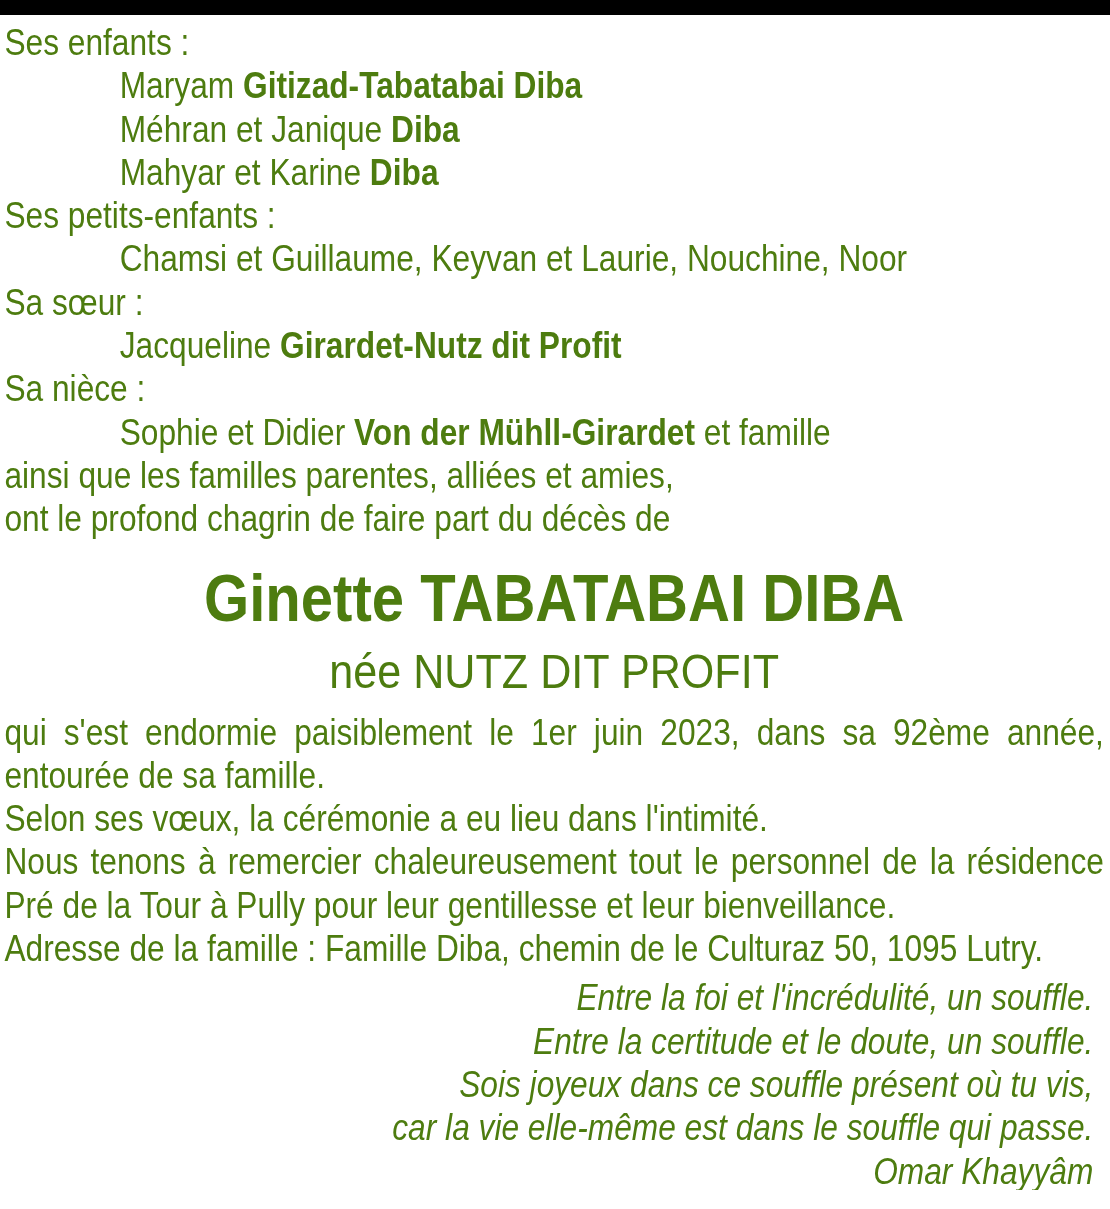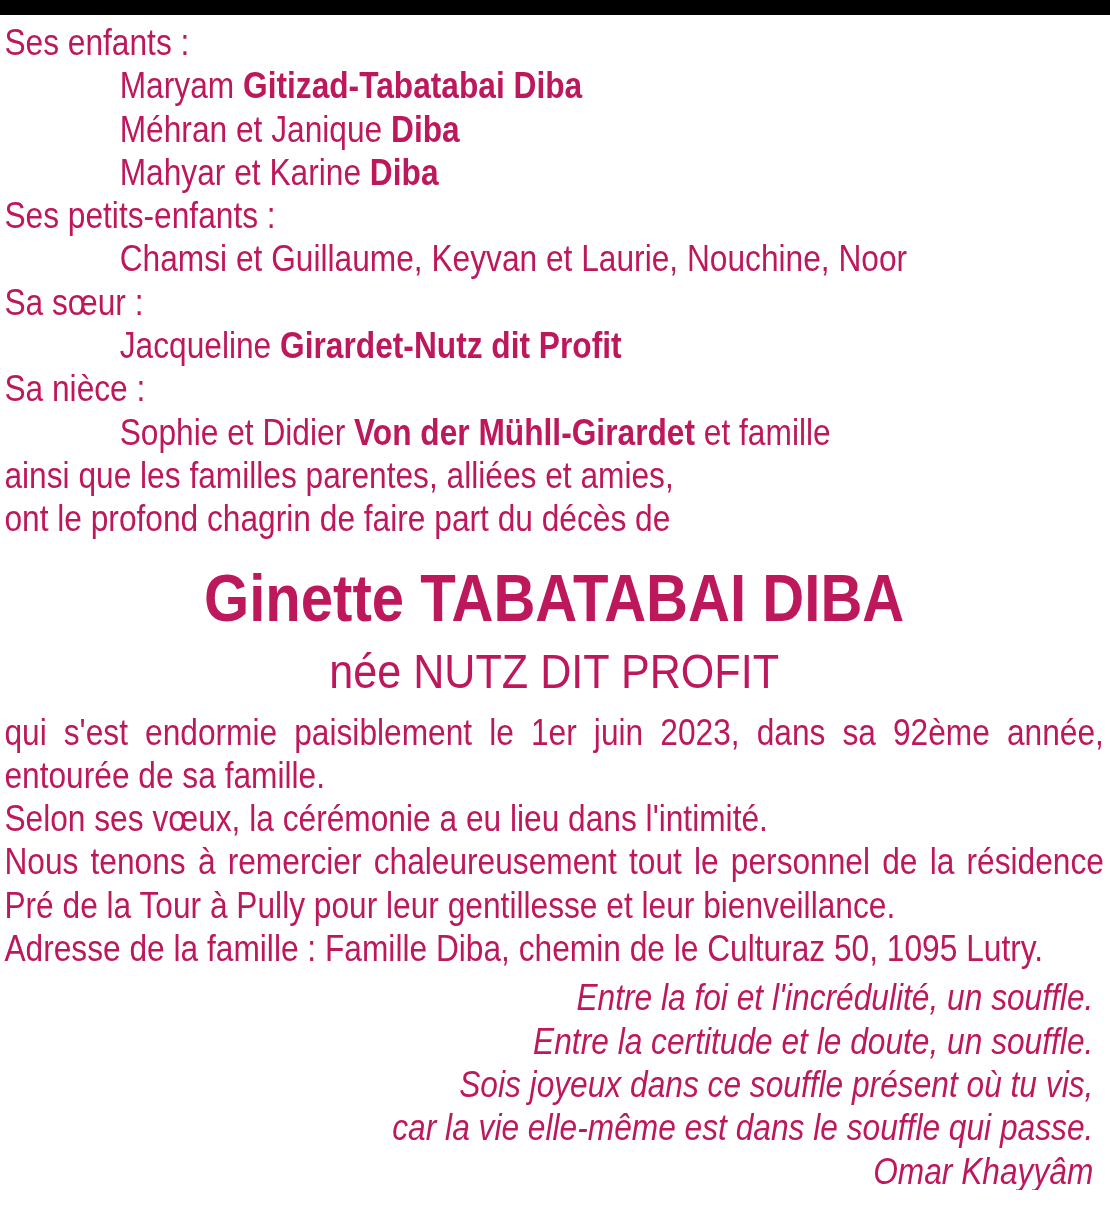--- a/index.html
+++ b/index.html
@@ -2,21 +2,21 @@
 <html><head>
 <meta charset="utf-8">
 <style>
   * { margin: 0; padding: 0; box-sizing: border-box; }
   html, body { background: #ffffff; }
   .page {
     position: relative;
     width: 1110px;
     height: 1190px;
     background: #ffffff;
-    color: #be185d;
+    color: #4d7c0f;
     overflow: hidden;
   }
   .bar { position: absolute; left: 0; width: 1110px; background: #000000; }
   .bar-top { top: 0; height: 15px; }
   .bar-bottom { top: 1202px; height: 7px; }
   
   .squeeze {
     position: absolute;
     top: 0; left: 0;
     width: 1261px;

